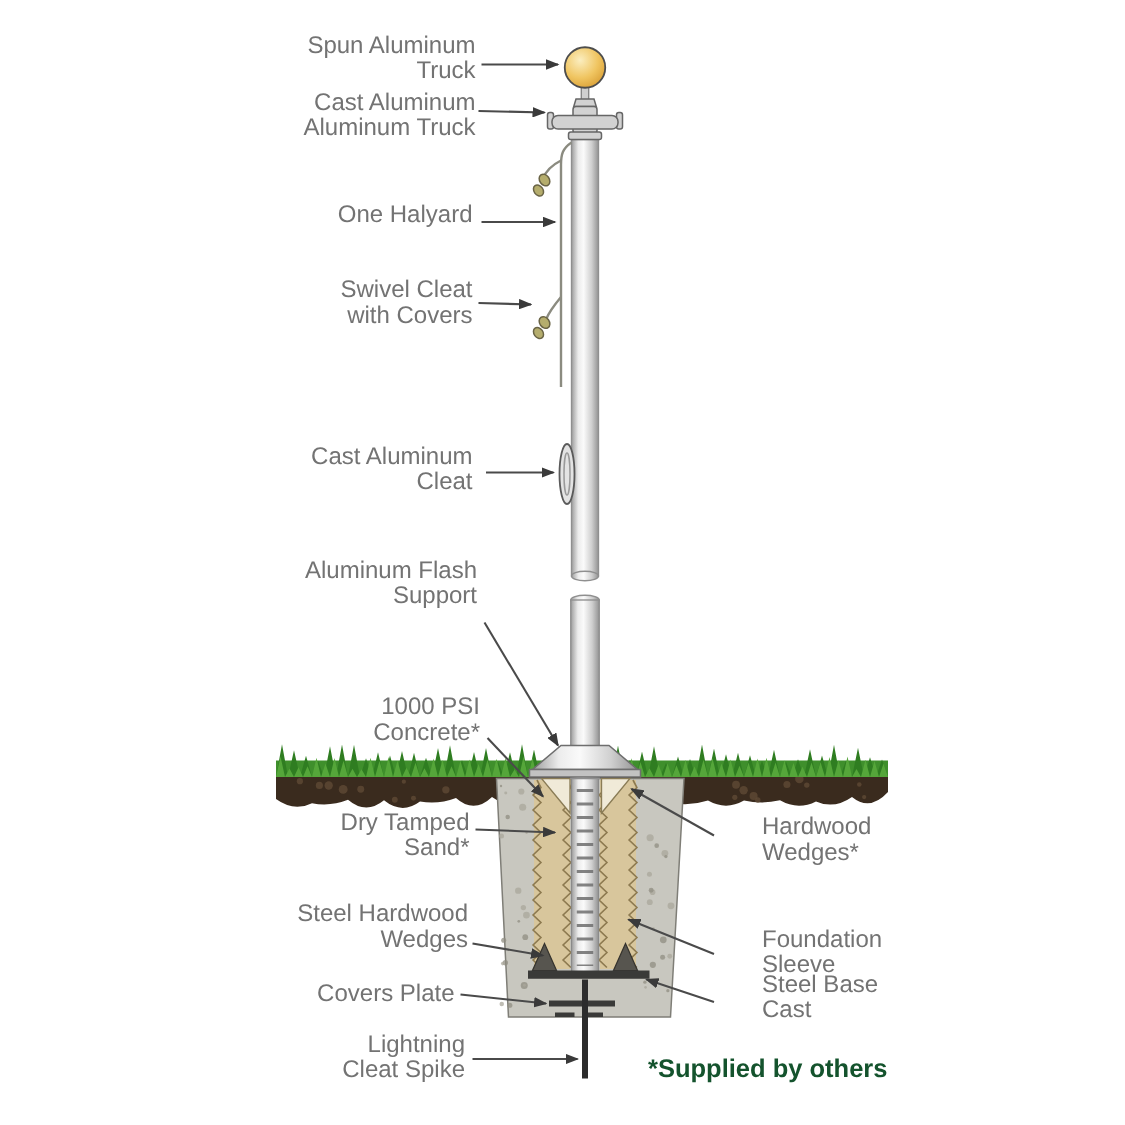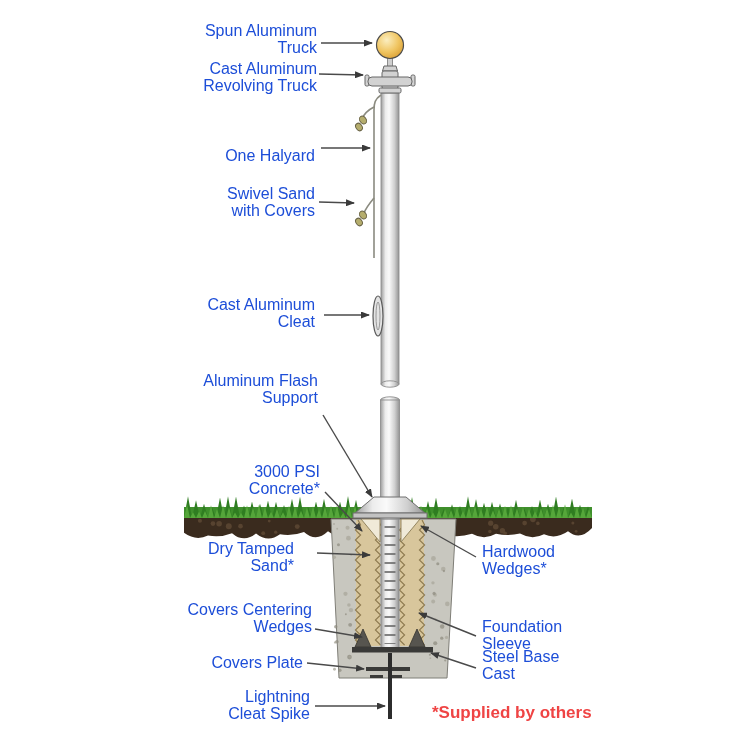--- a/index.html
+++ b/index.html
@@ -1,23 +1,23 @@
 <!DOCTYPE html>
 <html><head>
 <meta charset="utf-8">
 <style>
   html,body{margin:0;padding:0;background:#fff;}
   body{font-family:"Liberation Sans",sans-serif;}
   .canvas{position:relative;width:750px;height:750px;background:#ffffff;overflow:hidden;}
   .canvas svg.art{position:absolute;left:0;top:0;}
-  .lbl{position:absolute;font-size:16px;line-height:17px;color:#1d4ed8;white-space:nowrap;}
+  .lbl{position:absolute;font-size:16px;line-height:17px;color:#737373;white-space:nowrap;margin-left:26px;}
   .lbl span{display:block;}
   .lbl.r{text-align:right;}
   .lbl .l2:empty{display:none;}
-  .footnote{position:absolute;font-size:17px;font-weight:bold;color:#ef4444;white-space:nowrap;}
+  .footnote{position:absolute;font-size:17px;font-weight:bold;color:#14532d;white-space:nowrap;}
 </style>
 </head>
 <body>
 
 <div class="canvas">
 
   <svg class="art" id="art" width="750" height="750" viewBox="0 0 750 750">
     <defs>
       <linearGradient id="poleGrad" x1="0" y1="0" x2="1" y2="0">
         <stop offset="0" stop-color="#9c9c9c"></stop>
@@ -197,48 +197,48 @@
       <line x1="476" y1="668" x2="431" y2="653" marker-end="url(#arr)"></line>
     </g>
   </svg>
 
   <div class="lbl r" style="top:22px;right:433px">
     <span class="l1">Spun Aluminum</span>
     <span class="l2">Truck</span>
   </div>
   <div class="lbl r" style="top:60px;right:433px">
     <span class="l1">Cast Aluminum</span>
-    <span class="l2">Revolving Truck</span>
-  </div>
-  <div class="lbl r" style="top:147px;right:435px">
+    <span class="l2">Aluminum Truck</span>
+  </div>
+  <div class="lbl r" style="top:135px;right:435px">
     <span class="l1">One Halyard</span>
 
   </div>
   <div class="lbl r" style="top:185px;right:435px">
-    <span class="l1">Swivel Sand</span>
+    <span class="l1">Swivel Cleat</span>
     <span class="l2">with Covers</span>
   </div>
   <div class="lbl r" style="top:296px;right:435px">
     <span class="l1">Cast Aluminum</span>
     <span class="l2">Cleat</span>
   </div>
   <div class="lbl r" style="top:372px;right:432px">
     <span class="l1">Aluminum Flash</span>
     <span class="l2">Support</span>
   </div>
   <div class="lbl r" style="top:463px;right:430px">
-    <span class="l1">3000 PSI</span>
+    <span class="l1">1000 PSI</span>
     <span class="l2">Concrete*</span>
   </div>
-  <div class="lbl r" style="top:540px;right:456px">
+  <div class="lbl r" style="top:540px;right:437px">
     <span class="l1">Dry Tamped</span>
     <span class="l2">Sand*</span>
   </div>
   <div class="lbl r" style="top:601px;right:438px">
-    <span class="l1">Covers Centering</span>
+    <span class="l1">Steel Hardwood</span>
     <span class="l2">Wedges</span>
   </div>
   <div class="lbl r" style="top:654px;right:447px">
     <span class="l1">Covers Plate</span>
 
   </div>
   <div class="lbl r" style="top:688px;right:440px">
     <span class="l1">Lightning</span>
     <span class="l2">Cleat Spike</span>
   </div>

